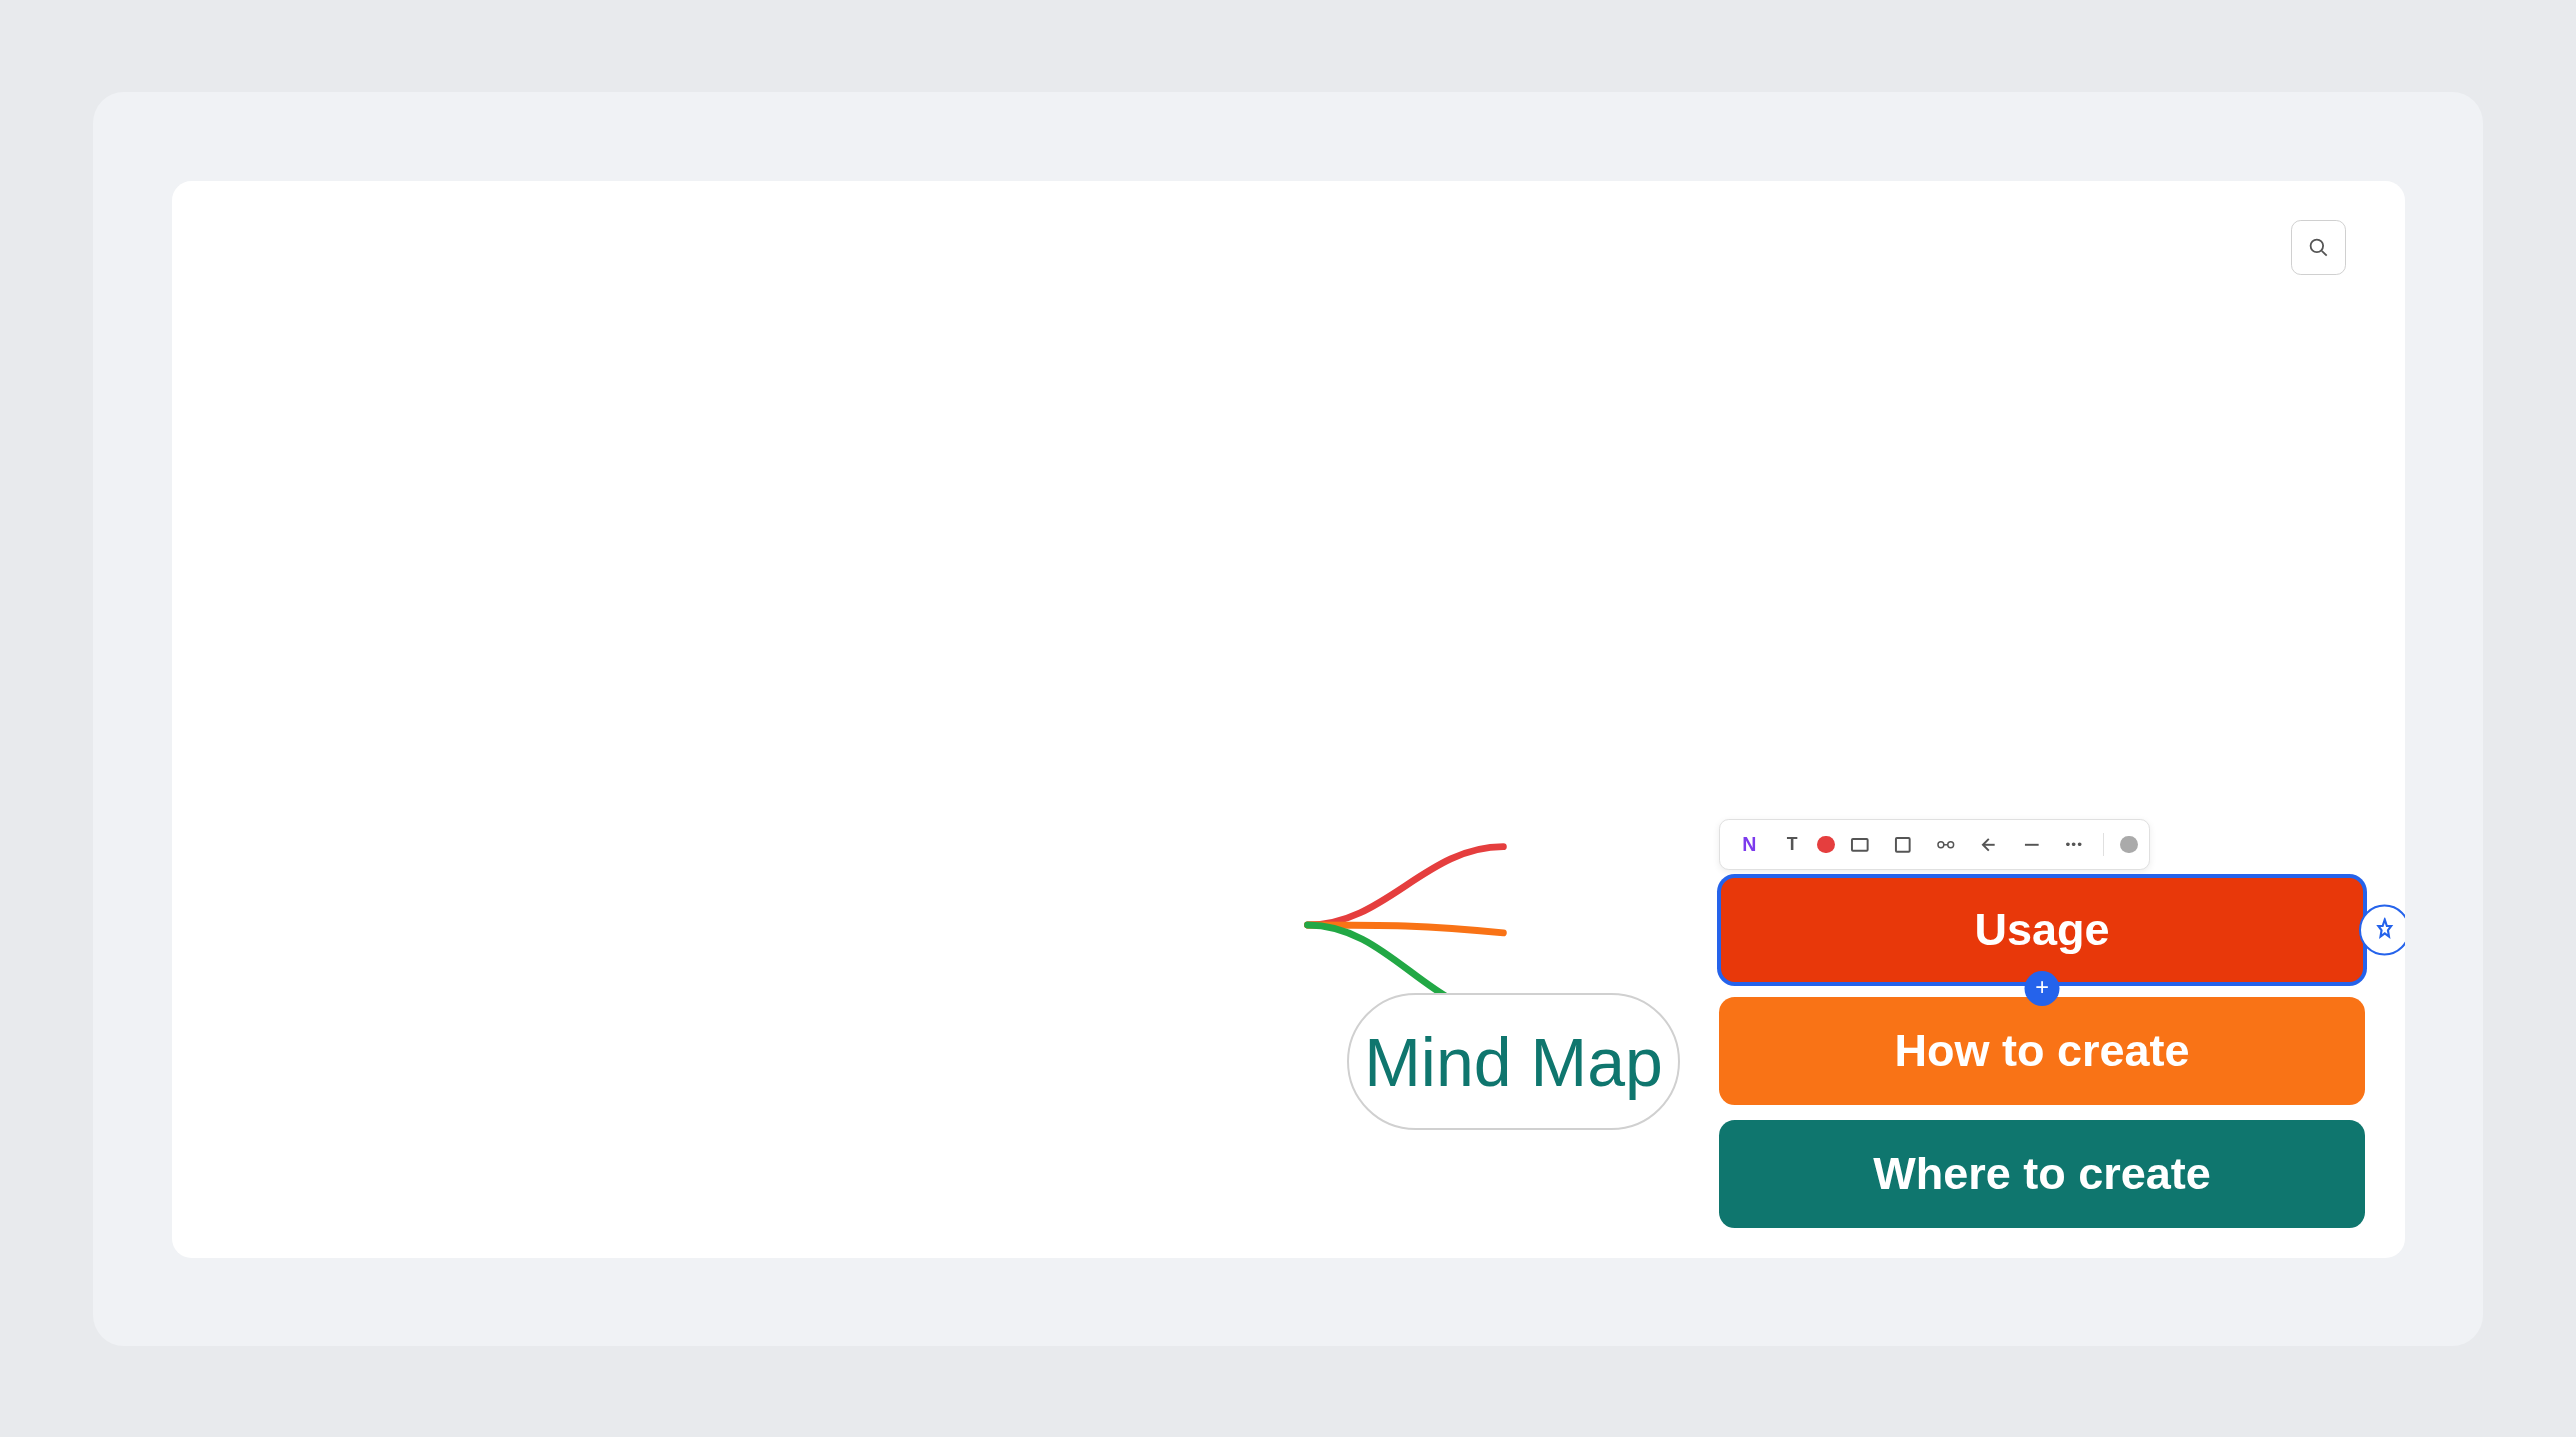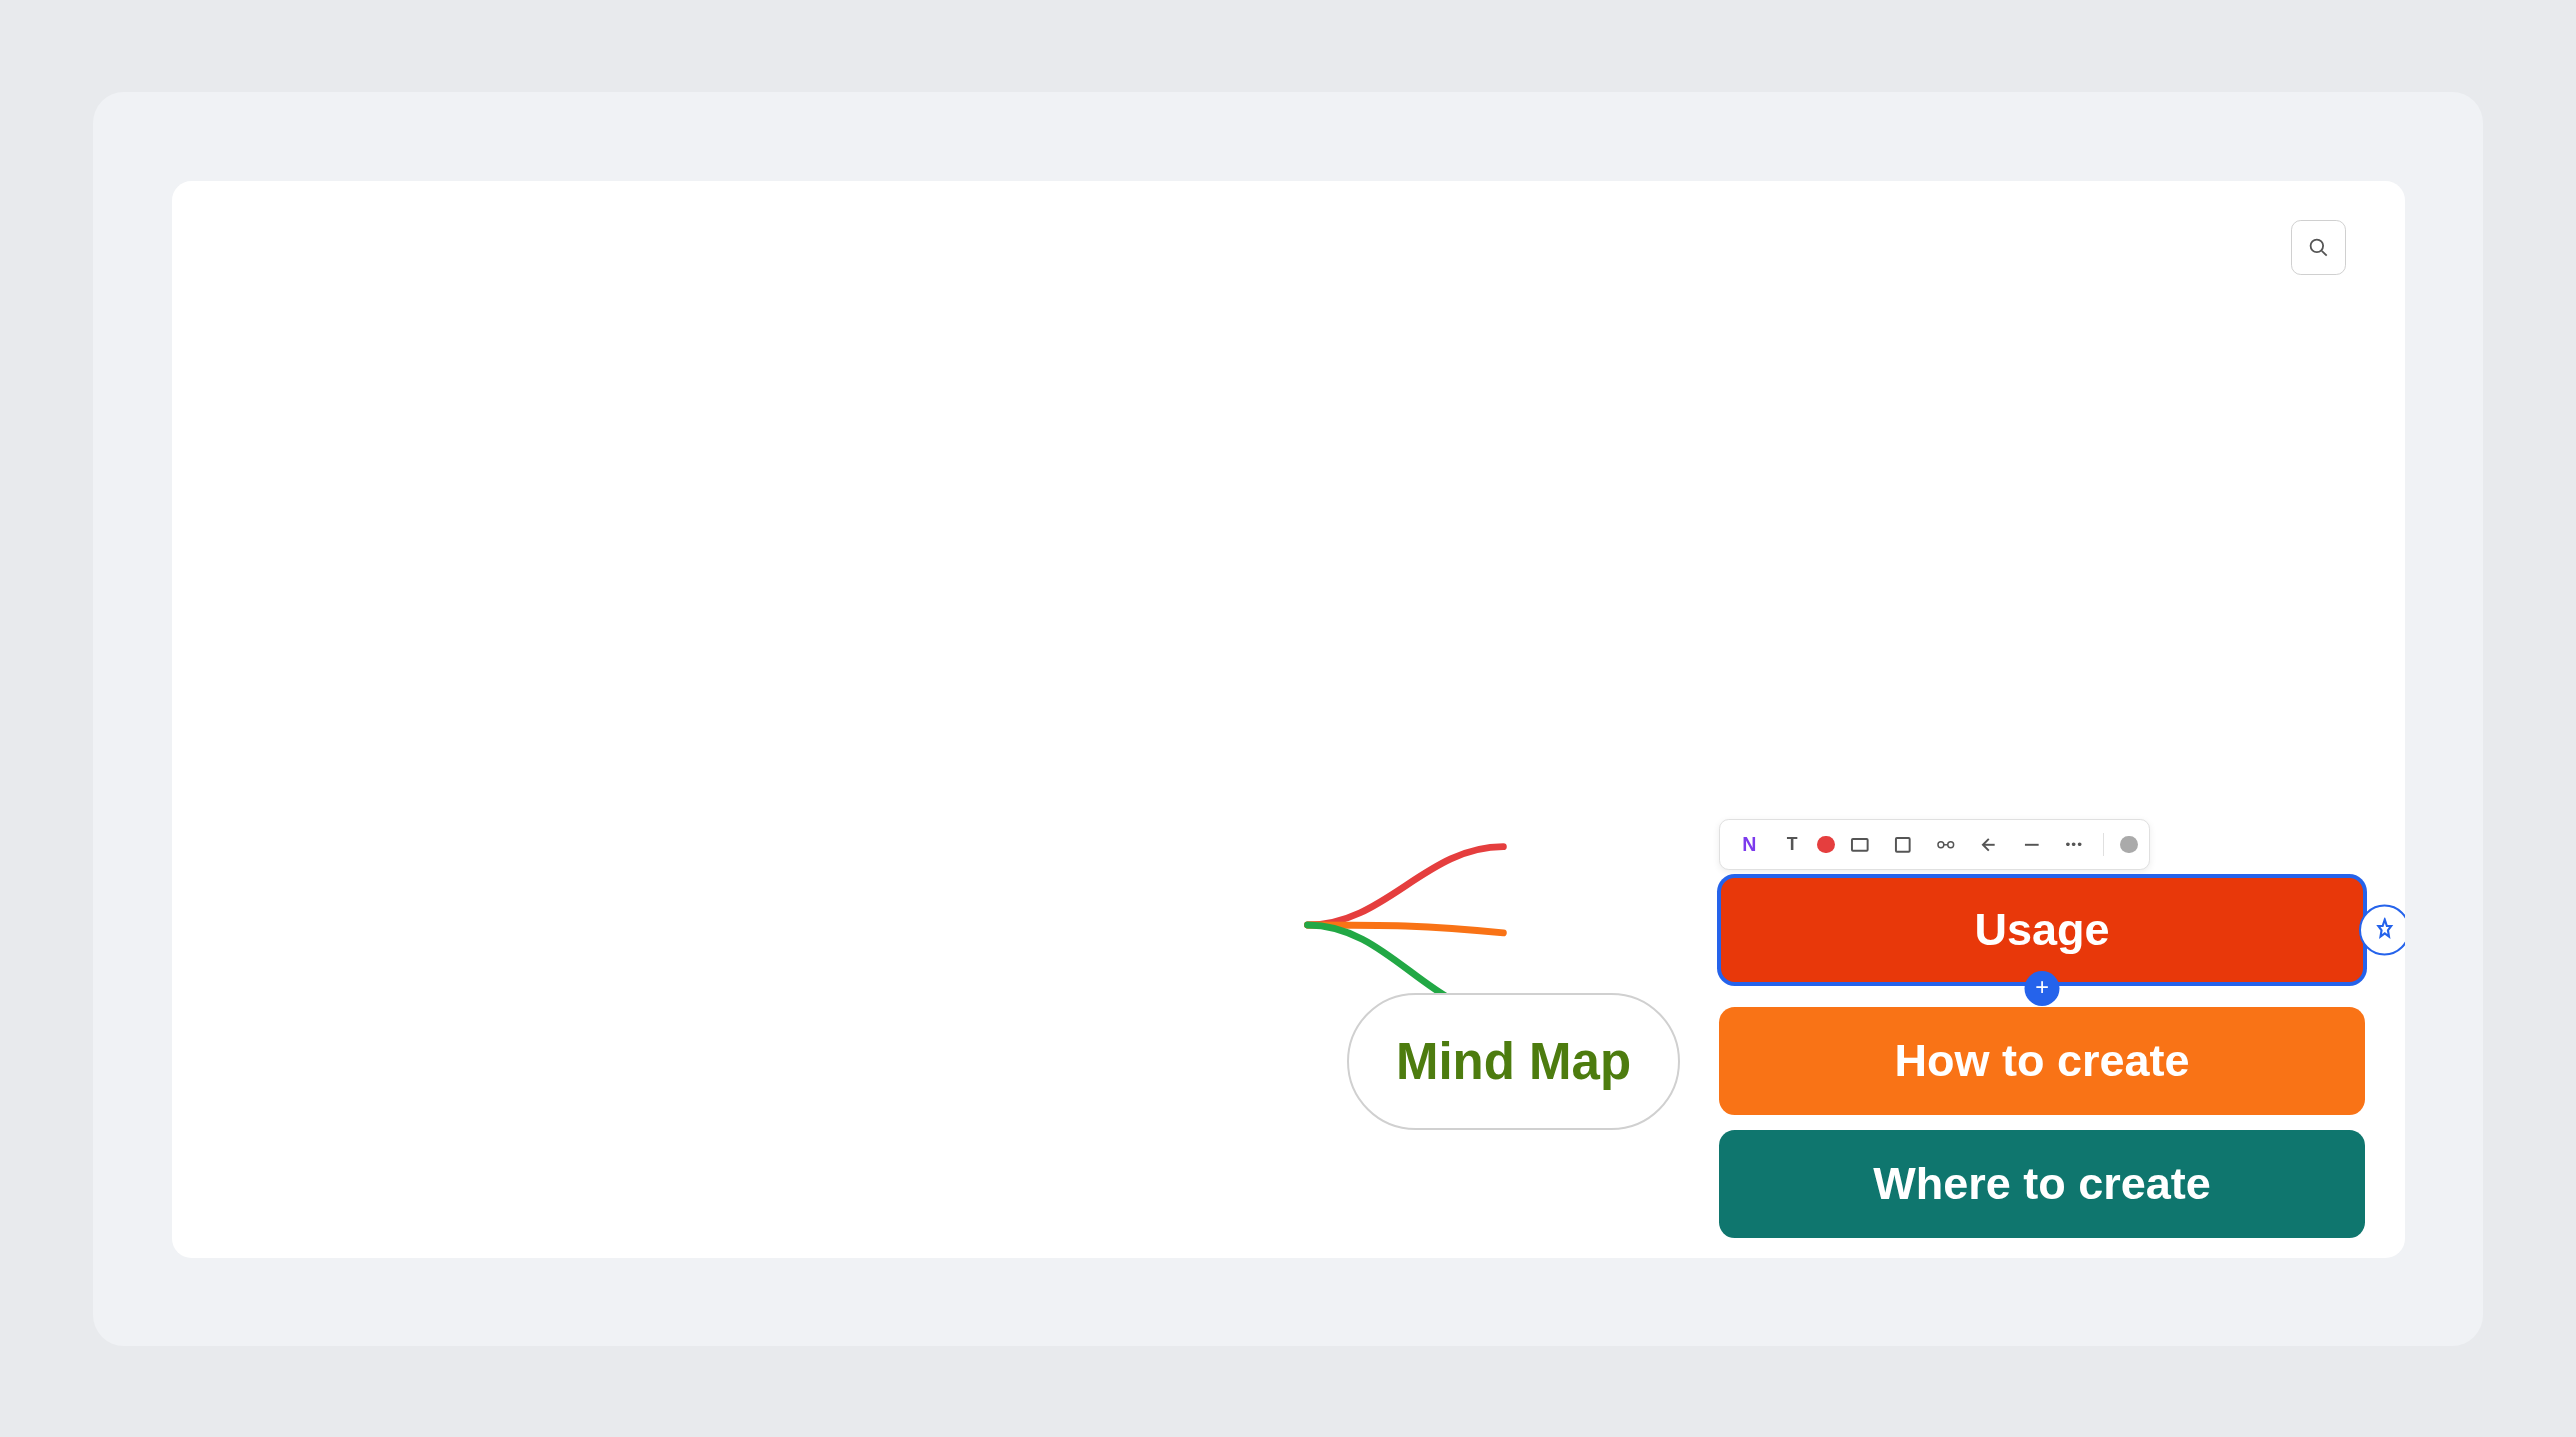--- a/index.html
+++ b/index.html
@@ -74,23 +74,23 @@
       border-radius: 69px;
       background: white;
       display: flex;
       align-items: center;
       justify-content: center;
       top: 274px;
       left: 59px;
     }
 
     .center-node-text {
-      font-size: 51px;
-      font-weight: 700;
-      color: #4d7c0f;
+      font-size: 68px;
+      font-weight: 400;
+      color: #0f766e;
     }
 
     
     .branches {
       position: absolute;
       left: 431px;
       top: 157px;
       display: flex;
       flex-direction: column;
       gap: 0;
@@ -302,21 +302,21 @@
             <svg width="25.5" height="25.5" viewBox="0 0 24 24" fill="none" stroke="#2563eb" stroke-width="2">
               <path d="M12 2l2 6h4l-3 4 1 6-4-3-4 3 1-6-3-4h4z"></path>
             </svg>
           </div>
 
           <div class="plus-bottom">
             <span>+</span>
           </div>
         </div>
 
-        <div class="branch-node node-how" style="margin-top: 11px;">
+        <div class="branch-node node-how" style="margin-top: 1px;">
           <span class="branch-node-text">How to create</span>
         </div>
 
         <div class="branch-node node-where" style="margin-top: 3.9px; margin-bottom: 0;">
           <span class="branch-node-text">Where to create</span>
         </div>
 
       </div>
     </div>
 

